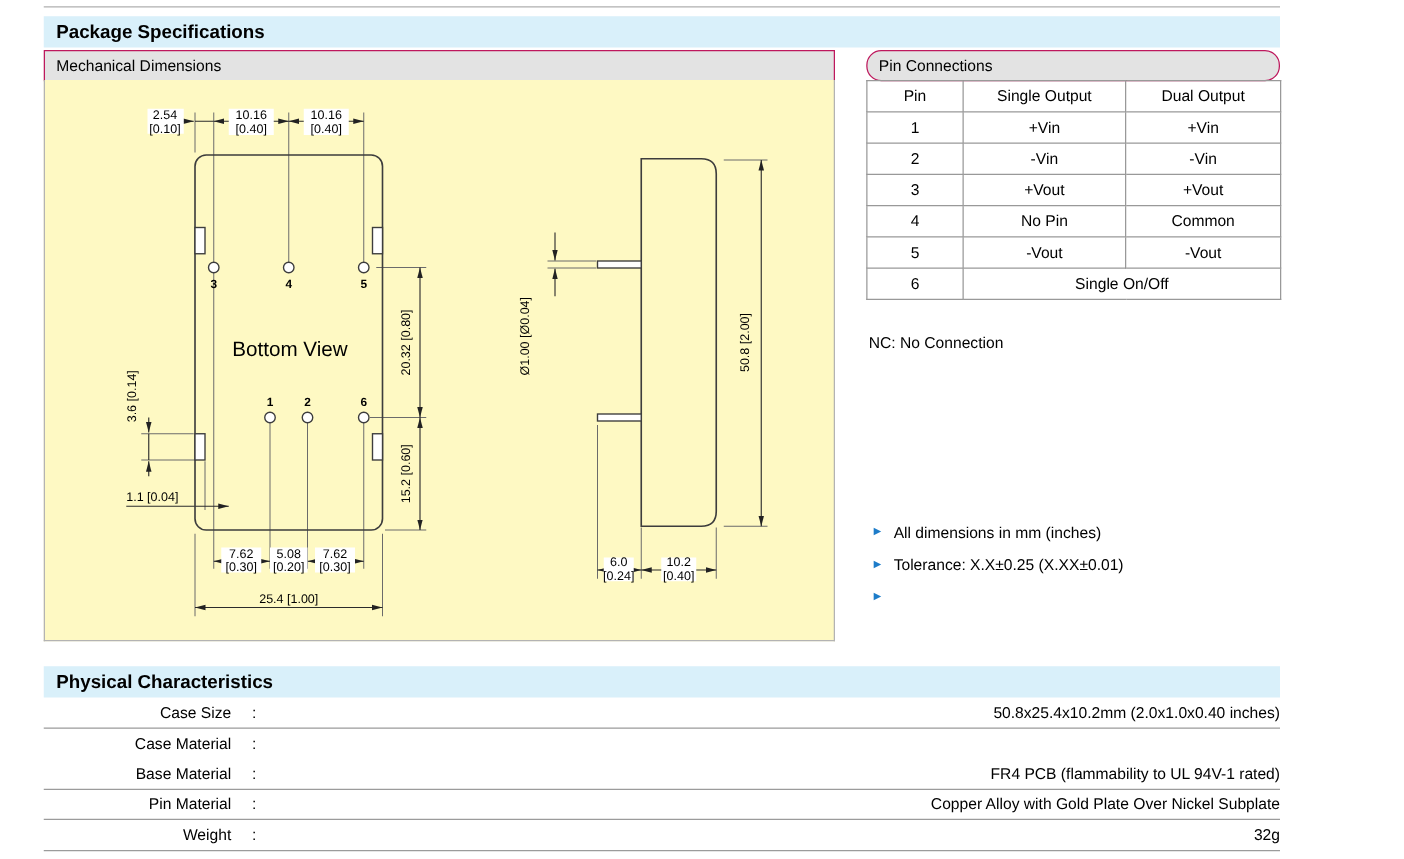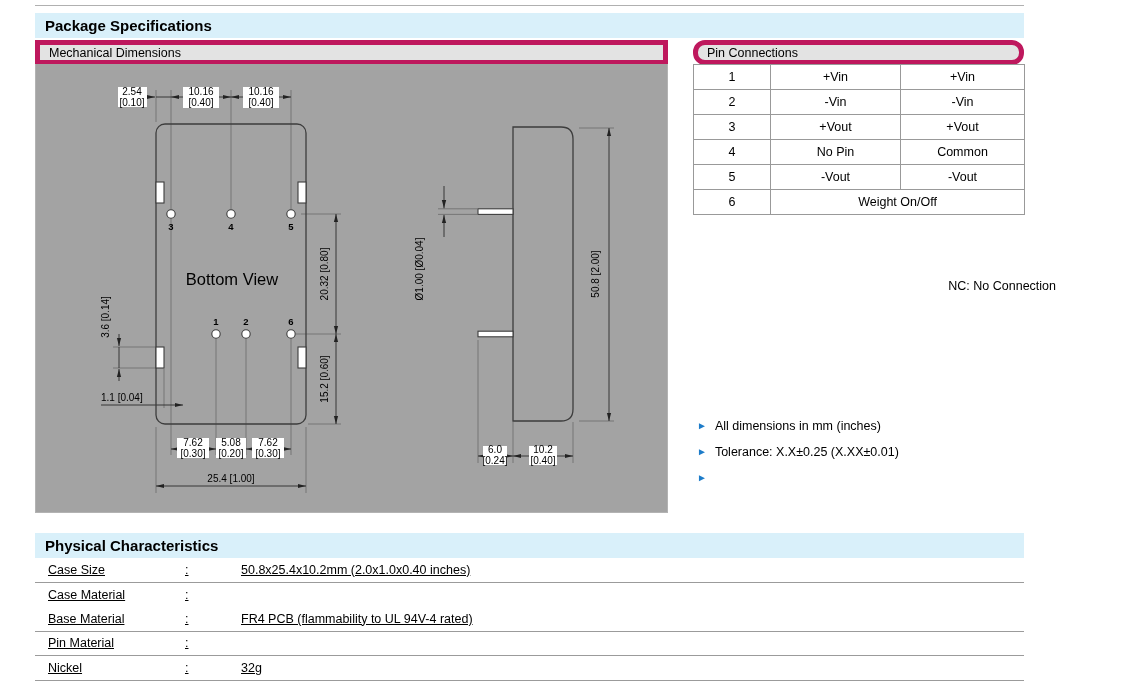--- a/index.html
+++ b/index.html
@@ -1,65 +1,65 @@
 <!DOCTYPE html>
 <html><head>
 <meta charset="utf-8">
 <style>
   * { margin:0; padding:0; box-sizing:border-box; }
   html,body { background:#ffffff; }
   body {
     width:1123px; height:687px; position:relative; overflow:hidden;
     font-family:"Liberation Sans", sans-serif; color:#000;
   }
-  .abs { position:absolute; }
+  .abs { position:absolute;text-align:right; }
   .top-rule { left:35px; top:5px; width:989px; height:1px; background:#b0b0b0; }
 
   .section-title {
     background:#d9f0fa; font-weight:bold; font-size:15px;
     display:flex; align-items:center; padding-left:10px;
   }
   #pkg-title { left:35px; top:13px; width:989px; height:25px; }
   #phys-title { left:35px; top:533px; width:989px; height:25px; }
 
   .panel-bar {
-    background:#e3e3e3; border:5px solid #be185d; font-size:12.5px;
+    background:#e3e3e3; border:1px solid #be185d; font-size:12.5px;
     display:flex; align-items:center; padding-left:9px;
   }
   #mech-bar { left:35px; top:40px; width:633px; height:25px; }
   #pincon-bar { left:693px; top:40px; width:331px; height:25px;border-radius:12px; }
 
   #drawing-area {
     left:35px; top:64px; width:633px; height:449px;
-    border:1px solid #b3b3b3; border-top:none; background:#a3a3a3;
+    border:1px solid #b3b3b3; border-top:none; background:#fef9c3;
   }
   svg { display:block; }
   svg text { font-family:"Liberation Sans", sans-serif; fill:#000; }
   .ext  { stroke:#6b6b6b; stroke-width:0.8; }
   .dim  { stroke:#2b2b2b; stroke-width:0.9; }
   .outl { stroke:#3d3d3d; stroke-width:1.3; fill:none; }
   .solidw { stroke:#3d3d3d; stroke-width:1.1; fill:#fff; }
   .knock { fill:#ffffff; }
   .dimtxt { font-size:10px; text-anchor:middle; }
   .dimtxt.start { text-anchor:start; }
   .pinnum { font-size:9.5px; font-weight:bold; text-anchor:middle; }
   .viewlbl { font-size:16.5px; text-anchor:middle; }
 
   #pin-table { position:absolute; left:693px; top:64px; width:331px;
     border-collapse:collapse; table-layout:fixed; font-size:12.5px; }
   #pin-table td { border:1px solid #999; text-align:center; height:25px; padding:0; font-weight:normal; }
 
-  #nc-note { left:725px; top:267px; width:331px; text-align:right; font-size:12.5px;margin-top:12px; }
+  #nc-note { left:695px; top:267px; width:331px; text-align:left; font-size:12.5px; }
 
   #notes { left:697px; top:413px; font-size:12.5px; }
   .note-li { display:flex; align-items:center; height:26px; }
   .bullet { color:#1d7cc9; font-size:10px; margin-right:8px; line-height:1; }
   .note-li.cont { padding-left:85px; }
 
-  #phys-rows { left:35px; top:558px; width:989px; font-size:12.5px;text-decoration:underline; }
+  #phys-rows { left:35px; top:558px; width:989px; font-size:12.5px; }
   .pc-row { display:flex; align-items:center; height:24.5px; }
   .pc-row.rule { border-bottom:1px solid #9b9b9b; }
   .pc-lbl { width:150px; padding-left:13px; }
   .pc-sep { width:20px; }
   .pc-val { flex:1;margin-left:36px; }
 </style>
 </head>
 <body>
 
 <div class="abs top-rule"></div>
@@ -205,20 +205,25 @@
 </div>
 
 <table id="pin-table">
   <colgroup>
       <col style="width:77px">
       <col style="width:130px">
       <col style="width:124px">
     </colgroup>
   <tbody>
     <tr>
+      <td>Pin</td>
+      <td>Single Output</td>
+      <td>Dual Output</td>
+    </tr>
+    <tr>
       <td>1</td>
       <td>+Vin</td>
       <td>+Vin</td>
     </tr>
     <tr>
       <td>2</td>
       <td>-Vin</td>
       <td>-Vin</td>
     </tr>
     <tr>
@@ -231,21 +236,21 @@
       <td>No Pin</td>
       <td>Common</td>
     </tr>
     <tr>
       <td>5</td>
       <td>-Vout</td>
       <td>-Vout</td>
     </tr>
     <tr>
       <td>6</td>
-      <td colspan="2">Weight On/Off</td>
+      <td colspan="2">Single On/Off</td>
     </tr>
   </tbody>
 </table>
 
 <div id="nc-note" class="abs">NC: No Connection</div>
 
 <div id="notes" class="abs">
   <div class="note-li">
     <span class="bullet">►</span>
     <span>All dimensions in mm (inches)</span>
@@ -269,24 +274,25 @@
     <span class="pc-sep">:</span>
     <span class="pc-val">50.8x25.4x10.2mm (2.0x1.0x0.40 inches)</span>
   </div>
   <div class="pc-row">
     <span class="pc-lbl">Case Material</span>
     <span class="pc-sep">:</span>
   </div>
   <div class="pc-row rule">
     <span class="pc-lbl">Base Material</span>
     <span class="pc-sep">:</span>
-    <span class="pc-val">FR4 PCB (flammability to UL 94V-4 rated)</span>
+    <span class="pc-val">FR4 PCB (flammability to UL 94V-1 rated)</span>
   </div>
   <div class="pc-row rule">
     <span class="pc-lbl">Pin Material</span>
     <span class="pc-sep">:</span>
-  </div>
-  <div class="pc-row rule">
-    <span class="pc-lbl">Nickel</span>
+    <span class="pc-val">Copper Alloy with Gold Plate Over Nickel Subplate</span>
+  </div>
+  <div class="pc-row rule">
+    <span class="pc-lbl">Weight</span>
     <span class="pc-sep">:</span>
     <span class="pc-val">32g</span>
   </div>
 </div>
 
 </body></html>

